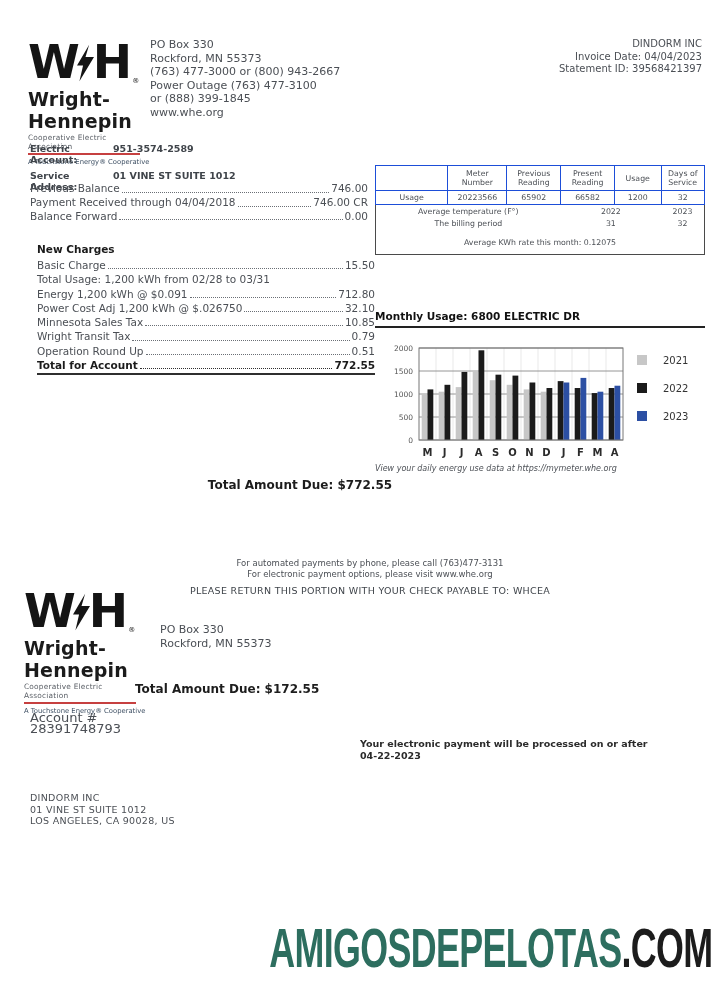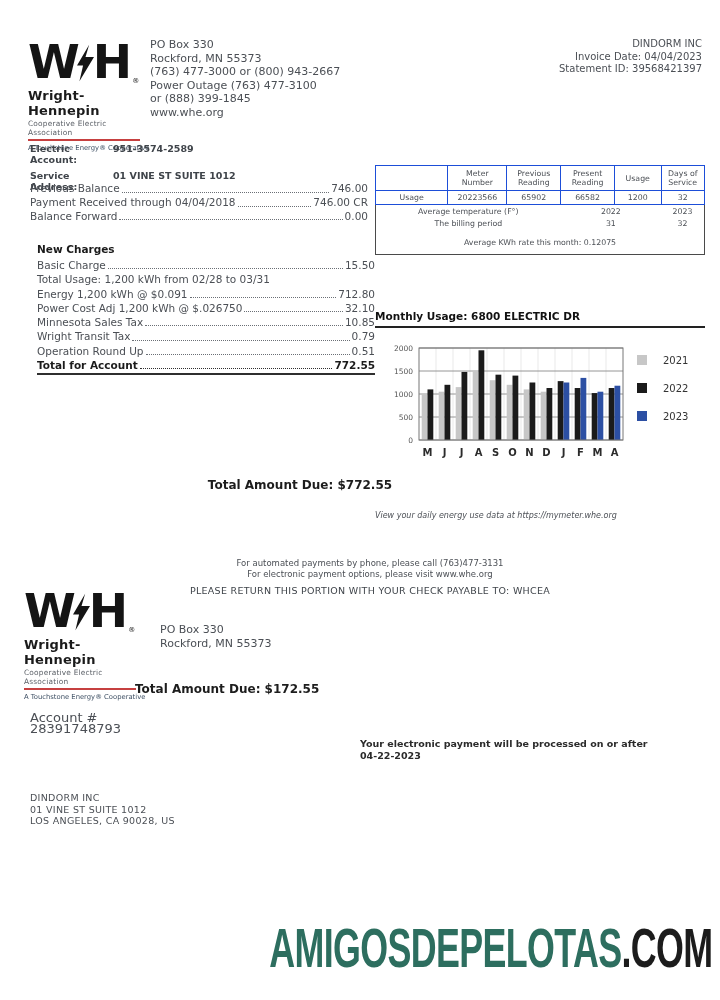--- a/index.html
+++ b/index.html
@@ -9,21 +9,21 @@
     font-family:"DejaVu Sans","Liberation Sans",sans-serif; color:#4b4f55; overflow:hidden;
   }
   .abs { position:absolute; }
 
   
   .logo { width:120px; }
   .logo-letters { display:flex; align-items:flex-end; height:52px; }
   .big-letter { font-size:47px; font-weight:900; color:#141414; line-height:48px; letter-spacing:-2px; }
   .bolt { width:17px; height:40px; margin:0 -1px 3px -1px; }
   .reg-mark { font-size:7px; color:#141414; margin-left:2px; line-height:10px; }
-  .logo-name { font-size:13px; font-weight:bold; color:#1b1b1b; letter-spacing:0.2px; margin-top:2px; }
+  .logo-name { font-size:19px; font-weight:bold; color:#1b1b1b; letter-spacing:0.2px; margin-top:2px; }
   .logo-sub { font-size:7.4px; color:#5a5f66; margin-top:1px; letter-spacing:0.2px; }
   .logo-redline { height:2px; background:#c64040; margin-top:2px; width:112px; }
   .logo-tagline { font-size:6.8px; color:#3d4f63; margin-top:2px; display:flex; align-items:center; gap:2px; white-space:nowrap; }
   .tag-icon { width:9px; height:9px; }
 
   
   .remit-top { font-size:11px; line-height:13.6px; color:#4b4f55; }
   .invoice-meta { width:320px; text-align:right; font-size:10px; line-height:12.5px; color:#4b4f55; }
 
   
@@ -50,21 +50,21 @@
   .meter-table th, .meter-table td { border:1px solid #1d4ed8; text-align:center; padding:2px 1px; font-weight:normal; }
   .meter-table th { height:25px; }
   .meter-table tr.sub td { border:0; padding:1.5px 3px; }
   .meter-table td.divider { border-left:1px solid #4a4a4a; }
   .meter-table tr.rate-row td { border:0; padding:9px 0 7px 0; text-align:center; }
 
   .chart-wrap { display:flex; margin-top:10px; }
   .legend { padding-top:8px; }
   .legend-row { display:flex; align-items:center; gap:16px; height:28px; font-size:10px; color:#333; }
   .legend-sq { width:10px; height:10px; display:inline-block; }
-  .chart-note { font-size:8px; font-style:italic; color:#4b4f55;margin-top:47px; }
+  .chart-note { font-size:8px; font-style:italic; color:#4b4f55; }
 
   
   .pay-info { width:520px; text-align:center; font-size:8.5px; line-height:11px; color:#4b4f55; }
   .pay-info .return-line { font-size:9.5px; margin-top:5px; color:#3f444a; letter-spacing:0.3px; }
   .remit-bottom { font-size:11px; line-height:13.6px; color:#4b4f55; }
   .stub-small { font-size:13px; line-height:11px; color:#4b4f55; }
   .epay-note { font-size:9.5px; font-weight:bold; color:#2b2b2b; line-height:12px; width:330px; }
   .mailing { font-size:9.5px; line-height:11.5px; color:#4b4f55; letter-spacing:0.3px; }
 
   

